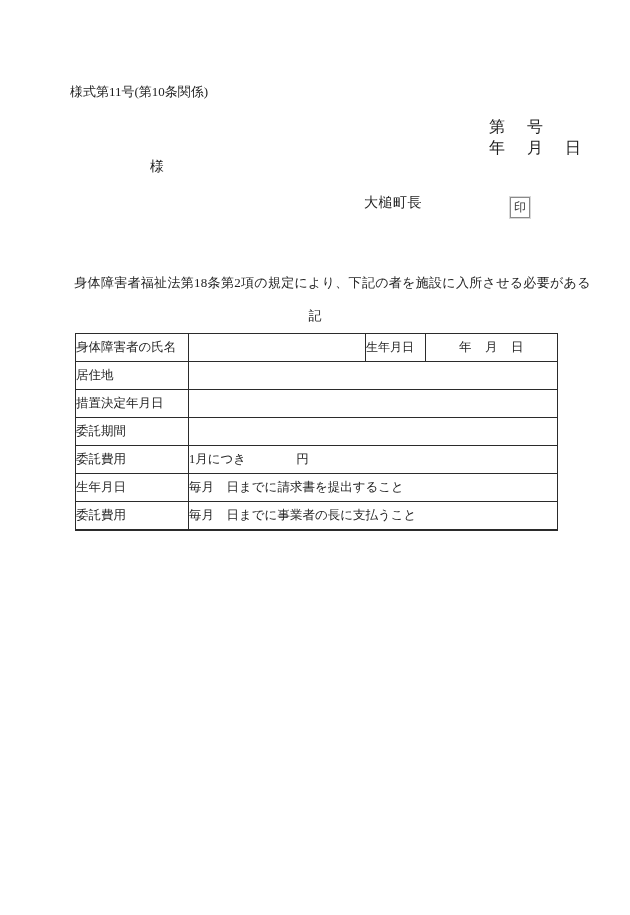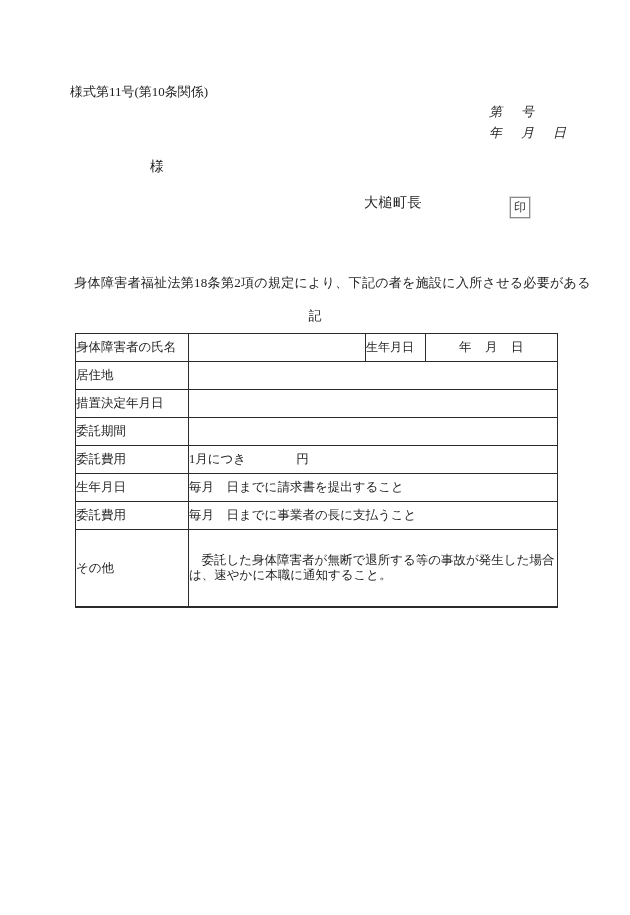--- a/index.html
+++ b/index.html
@@ -8,21 +8,21 @@
     background: #ffffff;
     font-family: "Liberation Serif", "DejaVu Serif", serif;
     color: #1e1e1e;
     position: relative;
     overflow: hidden;
   }
   .page { position: absolute; left: 0; top: 0; width: 630px; height: 915px; background: #fff; }
 
   .form-number { position: absolute; left: 70px; top: 84px; font-size: 13px; line-height: 15px; }
 
-  .doc-meta { position: absolute; left: 489px; top: 101px; font-size: 13px; line-height: 21px; letter-spacing: 3px; font-style: italic; }
+  .doc-meta { position: absolute; left: 489px; top: 116px; font-size: 16px; line-height: 21px; letter-spacing: 3px; }
 
   .addressee { position: absolute; left: 150px; top: 158px; font-size: 14px; line-height: 17px; }
 
   .issuer { position: absolute; left: 364px; top: 195px; font-size: 14px; line-height: 16px; letter-spacing: 0.5px; font-family: Liberation Mono, monospace; }
 
   .seal {
     position: absolute; left: 510px; top: 197px;
     width: 18px; height: 19px;
     border: 1px solid #8a8a8a;
     box-shadow: 0 0 0 1px #d8d8d8;
@@ -117,23 +117,16 @@
         <td class="cell-value" colspan="3">1月につき　　　　円</td>
       </tr>
       <tr>
         <td class="cell-label">生年月日</td>
         <td class="cell-value" colspan="3">毎月　日までに請求書を提出すること</td>
       </tr>
       <tr>
         <td class="cell-label">委託費用</td>
         <td class="cell-value" colspan="3">毎月　日までに事業者の長に支払うこと</td>
       </tr>
-      <tr class="other-row">
-        <td class="cell-label">その他</td>
-        <td class="cell-value cell-note" colspan="3">
-          <div>　委託した身体障害者が無断で退所する等の事故が発生した場合</div>
-          <div>は、速やかに本職に通知すること。</div>
-        </td>
-      </tr>
     </tbody>
   </table>
 
 </div>
 
 </body></html>

